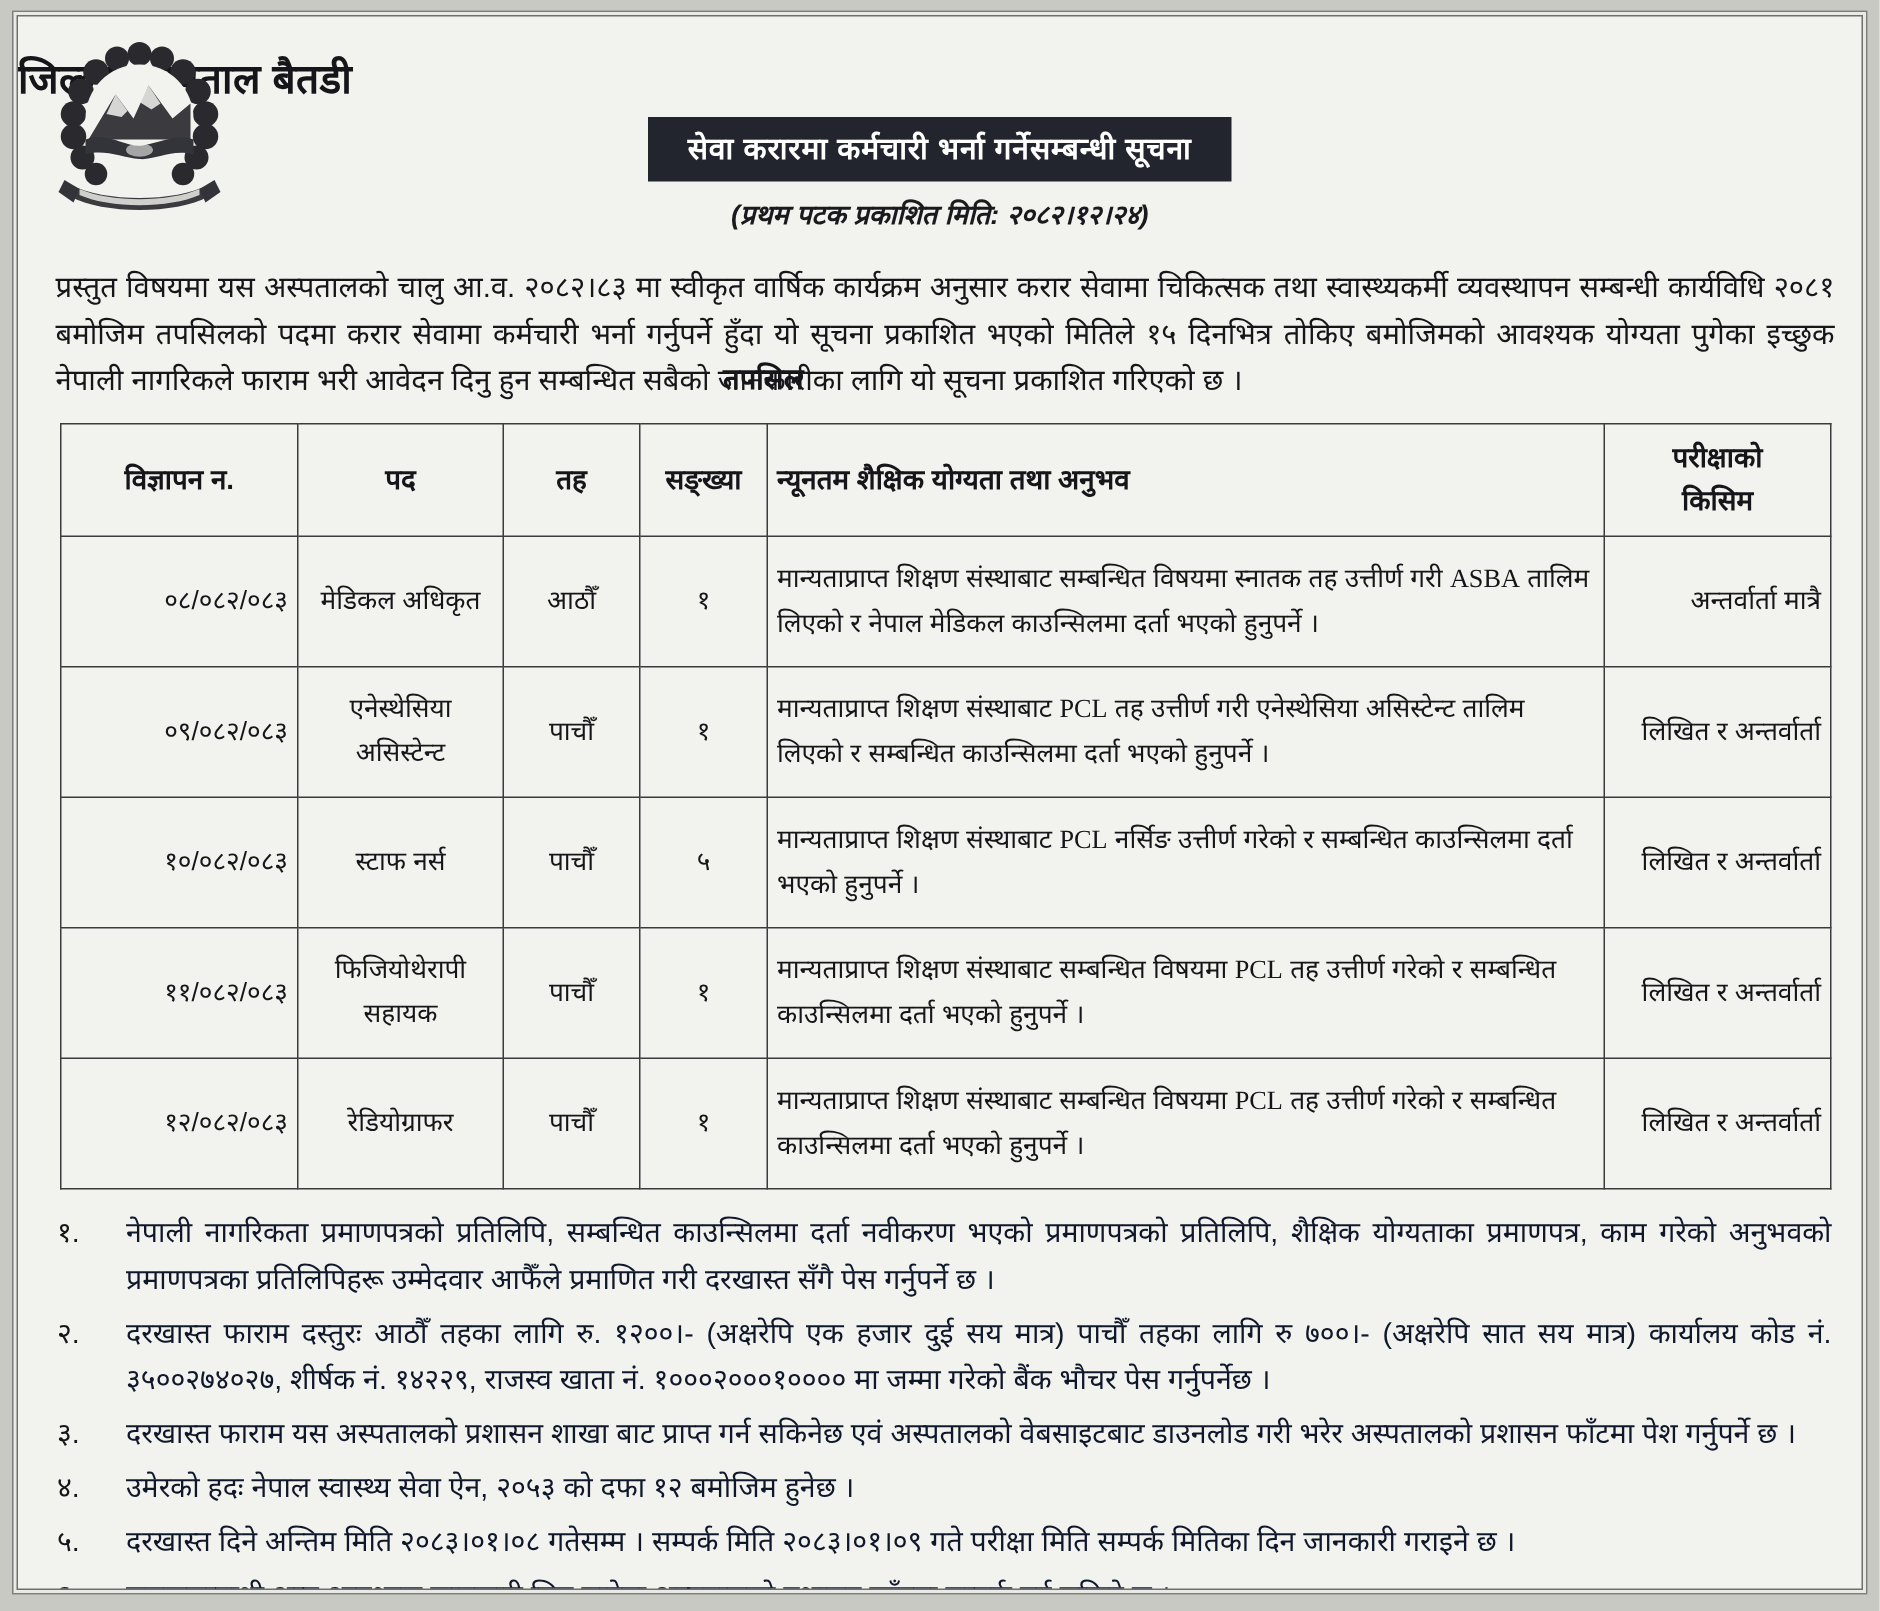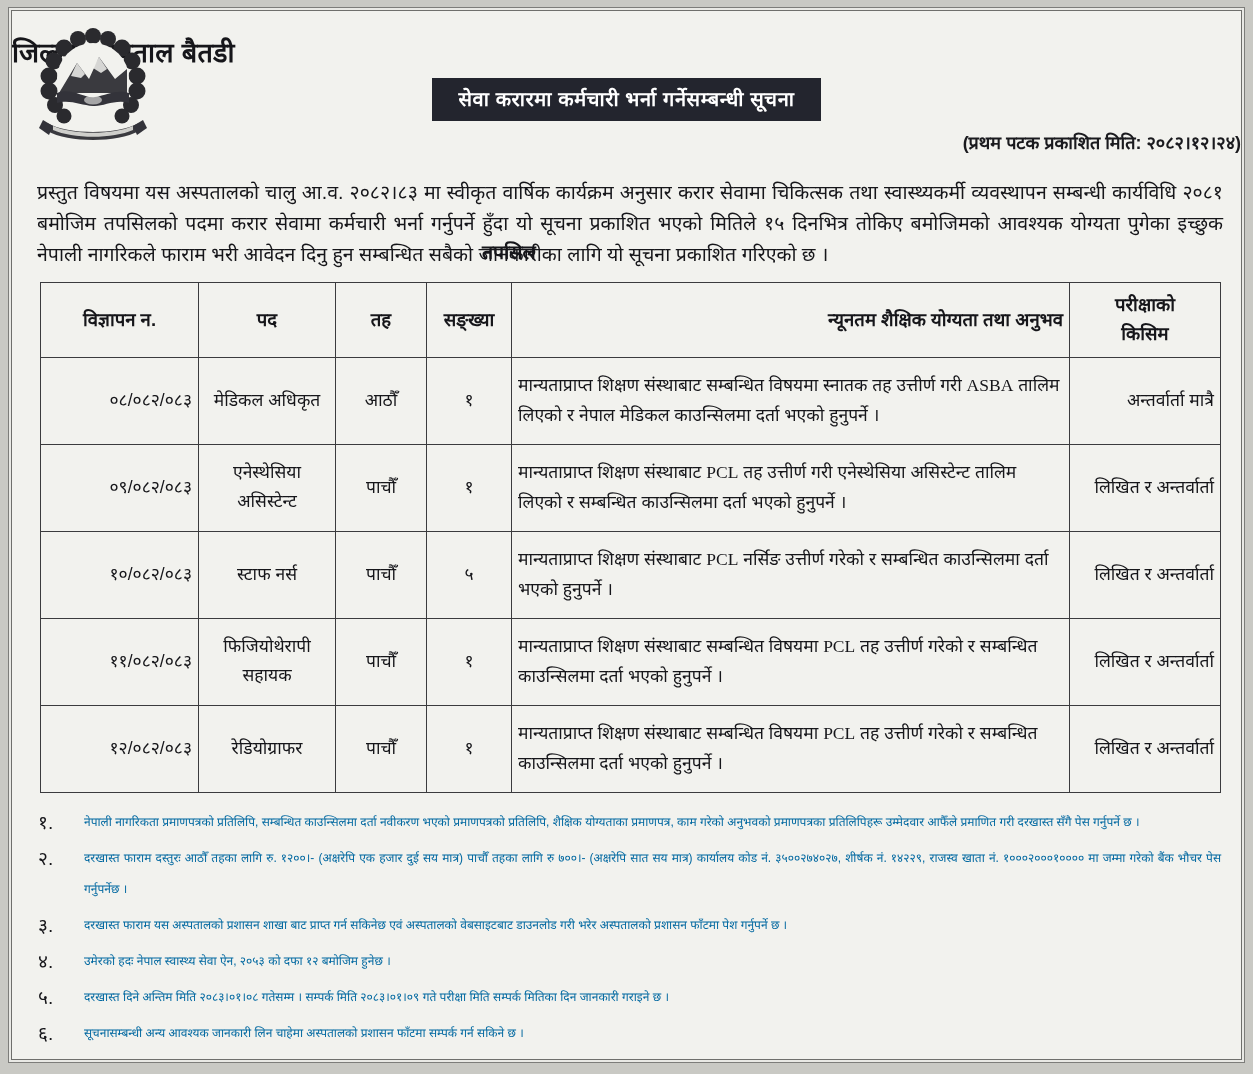--- a/index.html
+++ b/index.html
@@ -65,25 +65,26 @@
   .banner {
     background: #23252e;
     color: #ffffff;
     font-size: 20px;
     font-weight: bold;
     padding: 7px 26px 9px 26px;
     letter-spacing: 0.6px;
     white-space: nowrap;
   }
   .pub-date {
-    text-align: right;
+    text-align: center;
     margin-top: 9px;
     font-size: 18px;
     font-weight: bold;
     color: #1a1a1e;
+    font-style: italic;
   }
 
   
   .intro {
     margin: 6px 18px 0 25px;
     font-size: 19.5px;
     line-height: 31px;
     color: #16161a;
     text-align: justify;
     text-justify: inter-word;
@@ -143,23 +144,23 @@
     margin-bottom: 5px;
   }
   .note-num {
     flex: 0 0 46px;
     font-size: 19px;
     color: #16161a;
     line-height: 31px;
   }
   .note-text {
     flex: 1 1 auto;
-    font-size: 12px;
+    font-size: 19px;
     line-height: 31px;
-    color: #0369a1;
+    color: #0f172a;
     text-align: justify;
     text-justify: inter-word;
   }
 </style>
 </head>
 <body>
 
 <div class="page-frame">
 <div class="page-inner">
 
@@ -219,21 +220,21 @@
     <div class="tapsil">तपसिल</div>
   </div>
 
   <table class="vac-table">
     <thead>
       <tr>
         <th class="col-adno">विज्ञापन न.</th>
         <th class="col-post">पद</th>
         <th class="col-level">तह</th>
         <th class="col-qty">सङ्ख्या</th>
-        <th class="col-qual" style="text-align:right;">न्यूनतम शैक्षिक योग्यता तथा अनुभव</th>
+        <th class="col-qual" style="text-align:left;">न्यूनतम शैक्षिक योग्यता तथा अनुभव</th>
         <th class="col-exam">
           <div>परीक्षाको</div>
           <div>किसिम</div>
         </th>
       </tr>
     </thead>
     <tbody id="table-body">
           <tr>
             <td class="col-adno">०८/०८२/०८३</td>
             <td class="col-post">मेडिकल अधिकृत</td>

